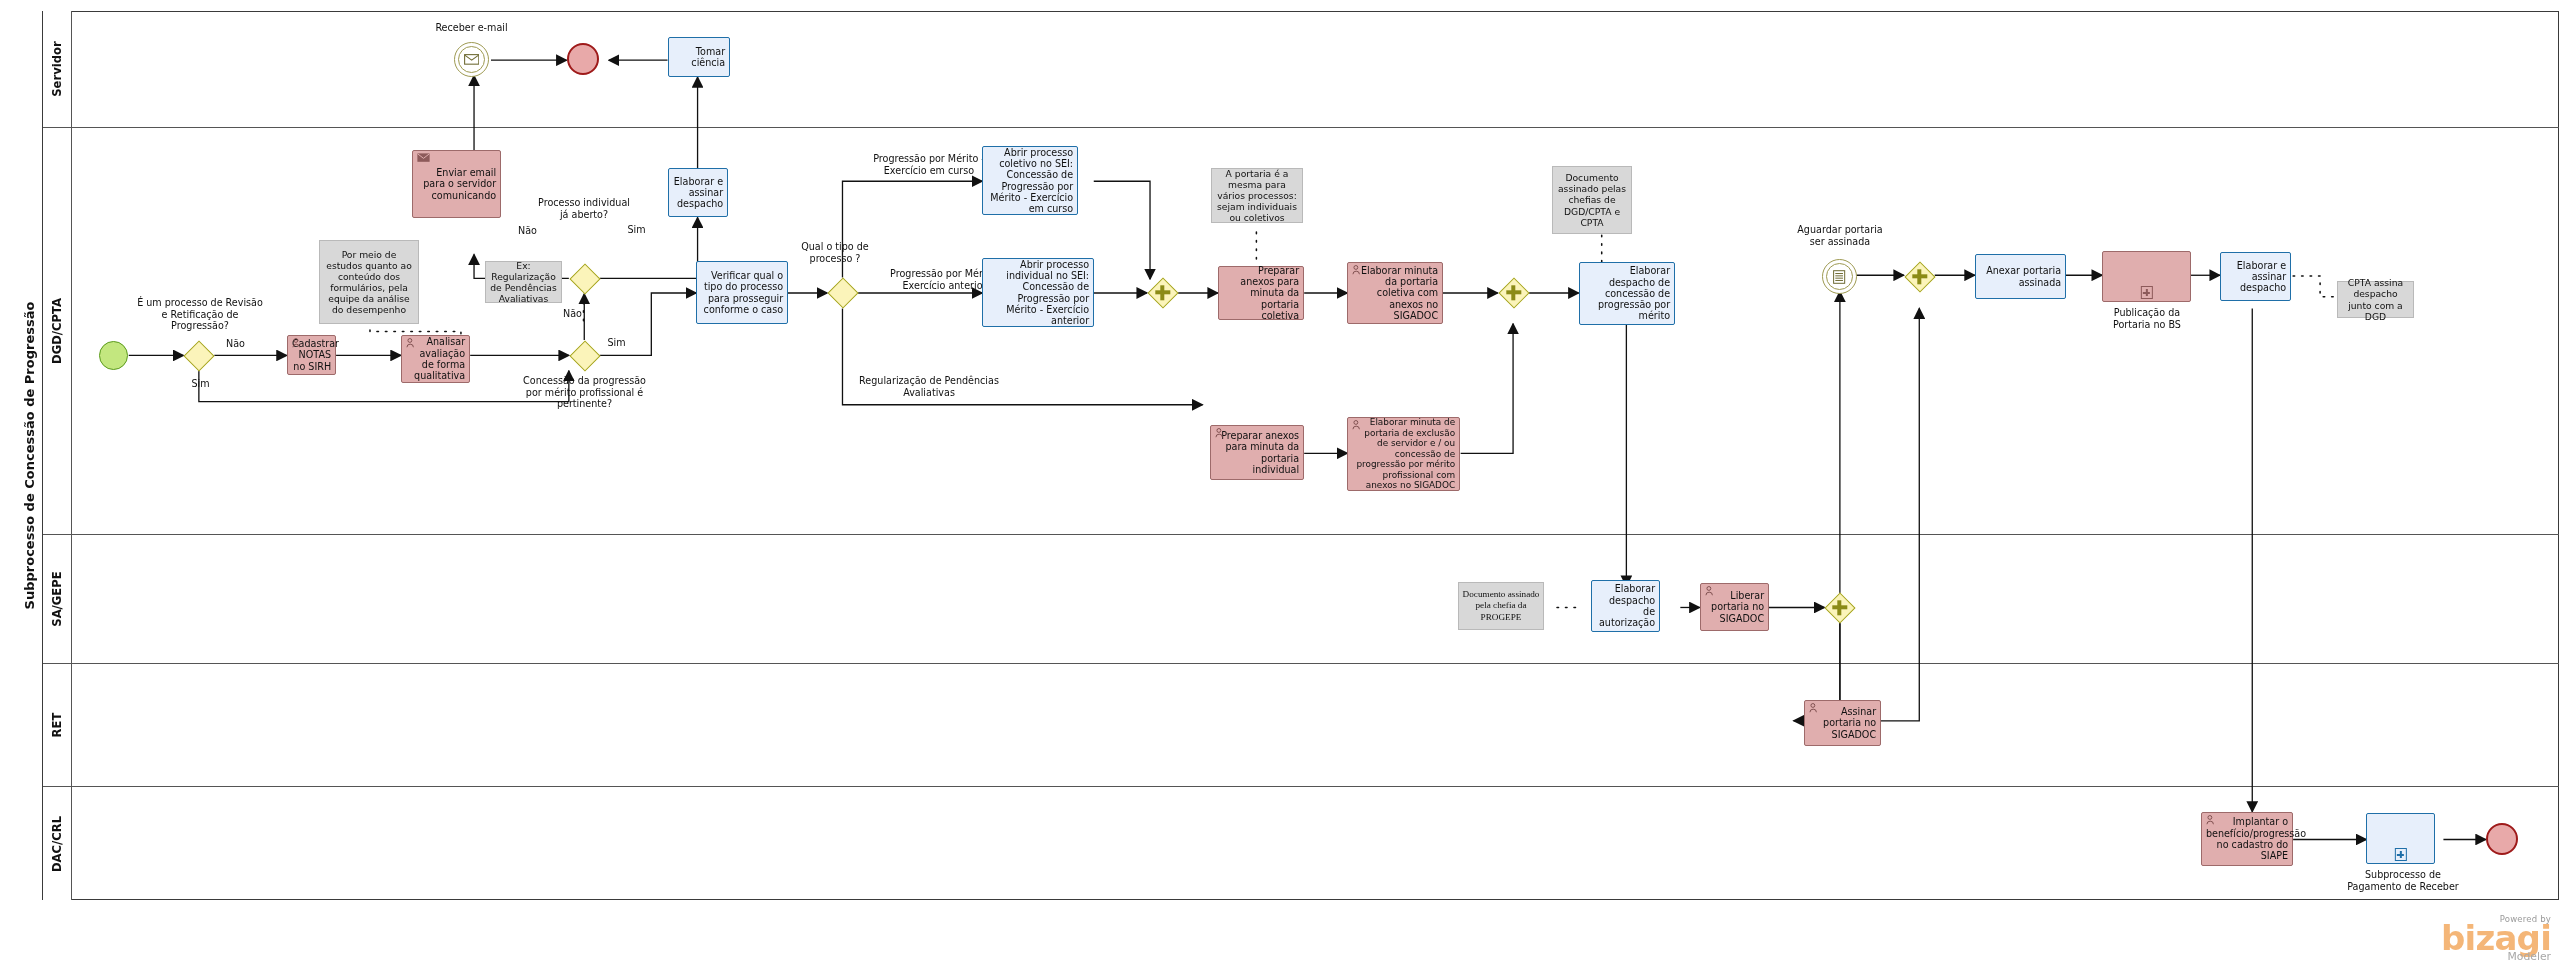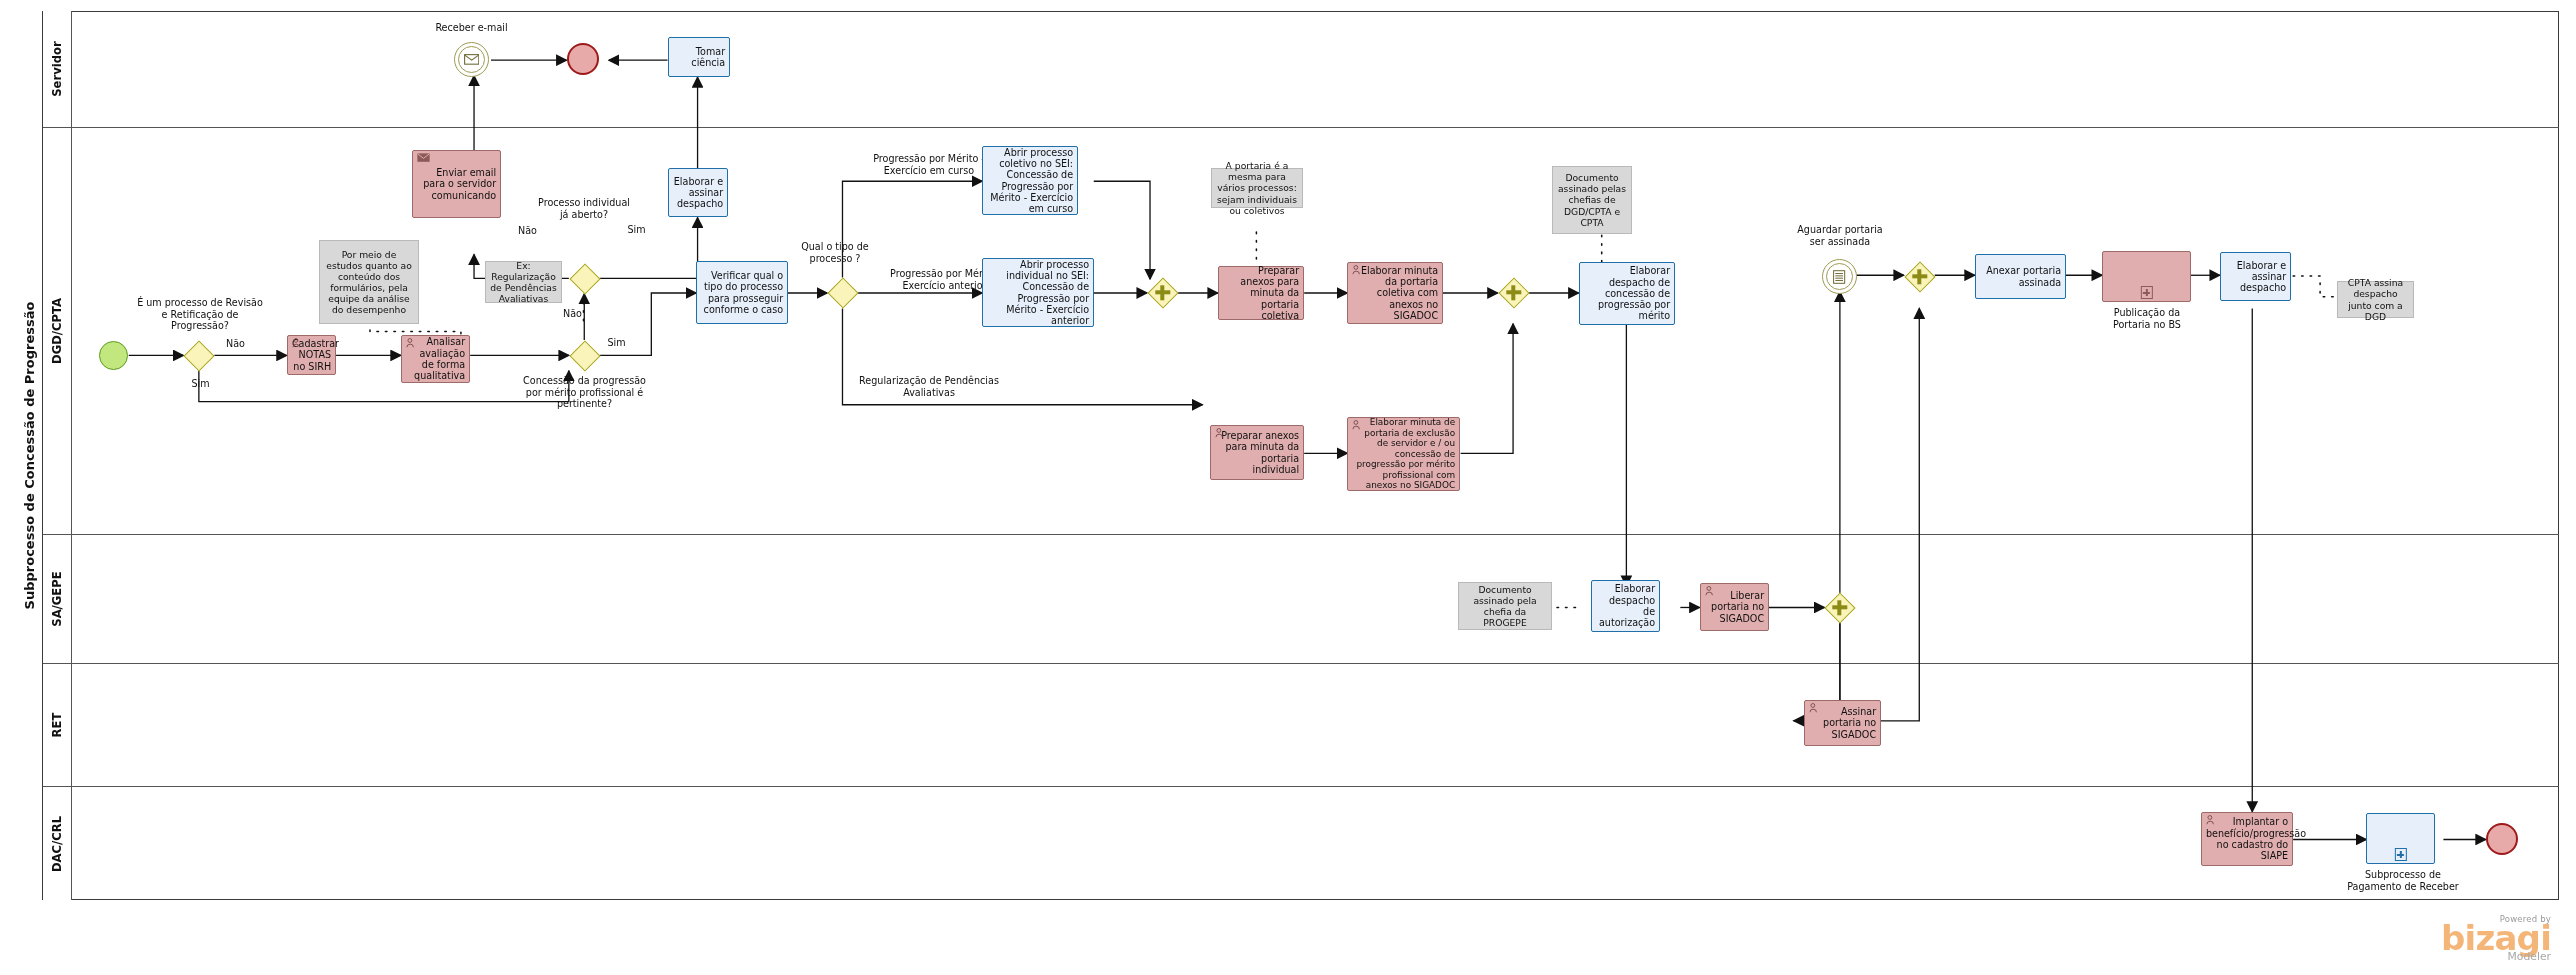--- a/index.html
+++ b/index.html
@@ -311,21 +311,21 @@
 
   <div class="task service" style="left:982px;top:258px;width:112px;height:69px;">
     <span class="lbl">Abrir processo individual no SEI: Concessão de Progressão por Mérito - Exercício anterior</span>
   </div>
 
   <div class="gw parallel" style="left:1147px;top:277px;">
     <div class="dia"></div>
     <div class="pl"></div>
   </div>
 
-  <div class="note" style="left:1211px;top:168px;width:92px;height:40px;">
+  <div class="note" style="left:1211px;top:168px;width:92px;height:55px;">
     <span>A portaria é a mesma para vários processos: sejam individuais ou coletivos</span>
   </div>
 
   <div class="task manual" style="left:1218px;top:266px;width:86px;height:54px;">
     <span class="lbl">Preparar anexos para minuta da portaria coletiva</span>
   </div>
 
   <div class="task manual" style="left:1347px;top:262px;width:96px;height:62px;">
     <span class="ico">
       <svg width="11.6" height="10" viewBox="0 0 15 13">
@@ -398,21 +398,21 @@
   <div class="lab" style="left:2100px;top:307px;width:94px;">Publicação da Portaria no BS</div>
 
   <div class="task service" style="left:2220px;top:252px;width:71px;height:49px;">
     <span class="lbl">Elaborar e assinar despacho</span>
   </div>
 
   <div class="note" style="left:2337px;top:281px;width:77px;height:37px;">
     <span>CPTA assina despacho junto com a DGD</span>
   </div>
 
-  <div class="note" style="left:1458px;top:582px;width:94px;height:48px;">
+  <div class="note" style="left:1458px;top:582px;width:86px;height:48px;font-family:Liberation Serif, serif;">
     <span>Documento assinado pela chefia da PROGEPE</span>
   </div>
 
   <div class="task service" style="left:1591px;top:580px;width:69px;height:52px;">
     <span class="lbl">Elaborar despacho de autorização</span>
   </div>
 
   <div class="task manual" style="left:1700px;top:583px;width:69px;height:48px;">
     <span class="ico">
       <svg width="11.6" height="10" viewBox="0 0 15 13">

